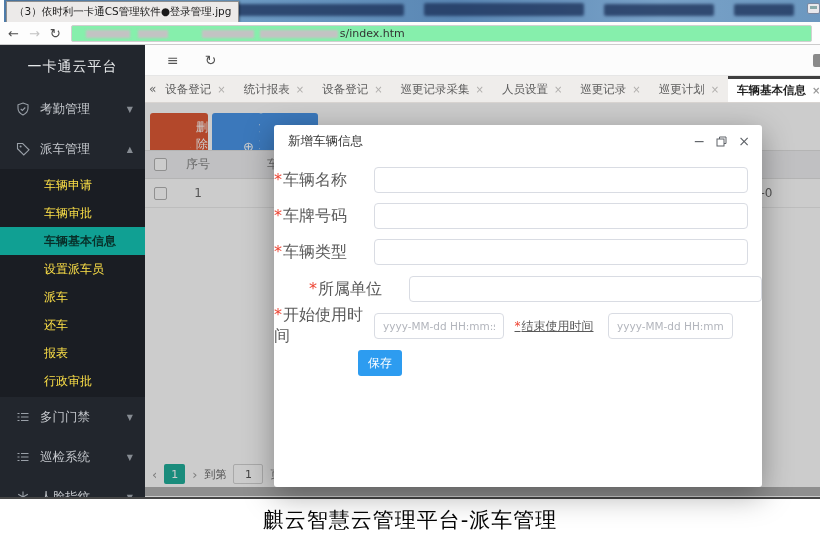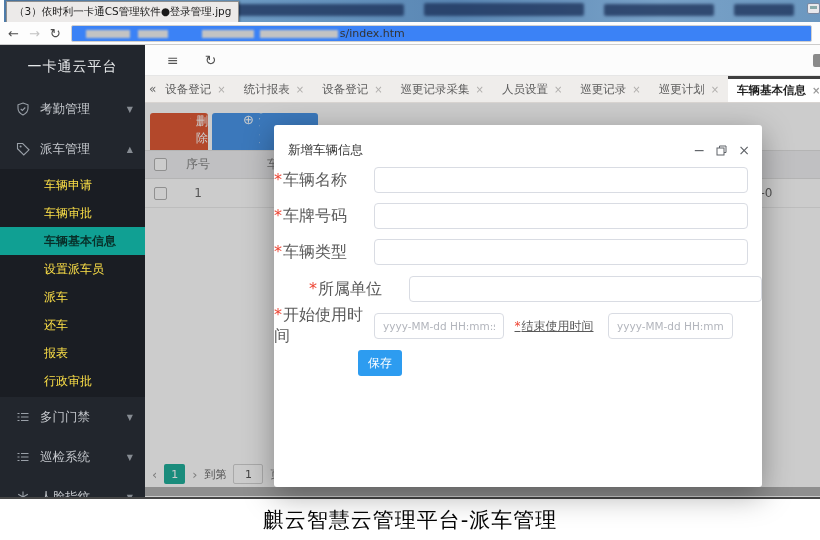--- a/index.html
+++ b/index.html
@@ -15,21 +15,21 @@
     border:1px solid #7a88a0; border-radius:2px;}
   .printer:after{content:""; position:absolute; left:2px; top:2px; right:2px; height:3px; background:#8aa;}
   .btab{ position:absolute; left:2px; top:1px; height:21px; background:#eceae9;
     border:1px solid #8f8f8f; border-bottom:none; font-size:10.5px; color:#1a1a1a;
     padding:3px 7px 0 7px; white-space:nowrap; box-shadow:1px 0 2px rgba(0,0,0,.3);}
   .bbar{ position:absolute; left:0; top:22px; width:820px; height:23px; background:#fdfdfd;
     border-bottom:1px solid #cccccc; display:flex; align-items:center; padding:0 8px; gap:10px;}
   .nav-glyph{ font-size:13px; color:#4d4d4d; line-height:1; cursor:default;}
   .nav-glyph.disabled{ color:#c2c2c2; }
   .addr{ position:relative; flex:1; height:17px; border:1px solid #d0d0d0; border-radius:2px;
-    background:#3b82f6; display:flex; align-items:center; padding-left:23px; font-size:11px; color:#333;}
+    background:#86efac; display:flex; align-items:center; padding-left:23px; font-size:11px; color:#333;}
   .addr .red{ position:absolute; top:4px; height:8px; background:#c3c3c3; filter:blur(1px);}
   .addr-url{ position:absolute; left:268px; top:1px; }
 
   
   .sidebar{ position:absolute; left:0; top:45px; width:145px; height:452px; background:#22262d; color:#c3c6cb;}
   .side-title{ height:44px; display:flex; align-items:center; justify-content:center;
     font-size:14px; color:#e6e8ea; letter-spacing:1px;}
   .grp{ height:40px; display:flex; align-items:center; padding:0 12px 0 16px; font-size:12.5px; cursor:pointer;}
   .grp .gi{ width:14px; height:14px; color:#9aa0a8; margin-right:10px; flex:0 0 14px;}
   .grp .caret{ margin-left:auto; font-size:8px; color:#868b92;}
@@ -46,21 +46,21 @@
     border-bottom:1px solid #d8d4d1; display:flex; align-items:stretch; padding-left:4px; overflow:hidden;}
   .tab-scroll{ display:flex; align-items:center; width:16px; justify-content:center; color:#666; font-size:12px; cursor:pointer;}
   .tab{ display:flex; align-items:center; gap:6px; padding:0 9px; font-size:11.5px; color:#5c5c5c;
     white-space:nowrap; cursor:pointer;}
   .tab .x{ font-size:10px; color:#b0aeac;}
   .tab.active{ background:#fff; border-top:3px solid #3f3f3f; color:#1d1d1d; font-weight:bold;}
   .tab.active .x{ color:#999;}
 
   .content{ position:absolute; left:145px; top:103px; width:675px; height:394px; background:#fff; overflow:hidden;}
   .btn{ position:absolute; top:10px; height:40px; border:none; border-radius:3px; color:#fff;
-    font-size:12px; display:flex; align-items:flex-start; justify-content:center; gap:5px; cursor:pointer;
+    font-size:12px; display:flex; align-items:flex-end; justify-content:center; gap:5px; cursor:pointer;
     font-family:inherit;padding-left:40px;}
   .btn-del{ left:5px; width:58px; background:#e05a36;}
   .btn-add{ left:67px; width:50px; background:#4a97ea;}
   .btn-part{ left:115px; width:58px; background:#4a97ea;}
   .add-glyph{ font-size:13px; line-height:1;}
 
   .thead{ position:absolute; left:0; top:47px; width:675px; height:29px; background:#f0f1f3;
     border-top:1px solid #e2e2e2; border-bottom:1px solid #e2e2e2; display:flex; align-items:center;
     font-size:12px; color:#808080;}
   .trow{ position:absolute; left:0; top:76px; width:675px; height:29px; background:#fff;
@@ -79,21 +79,21 @@
     display:flex; align-items:center; justify-content:center; font-size:11px; cursor:pointer;}
   .pg-input{ width:30px; height:20px; border:1px solid #d4d4d4; border-radius:2px; text-align:center;
     font-size:11px; color:#555; background:#fff; font-family:inherit;}
   .hscroll{ position:absolute; left:0; top:384px; width:675px; height:9px; background:#b3b3b3;}
 
   .mask{ position:absolute; left:145px; top:103px; width:675px; height:394px; background:rgba(0,0,0,.2); z-index:5;}
 
   
   .modal{ position:absolute; left:274px; top:125px; width:488px; height:362px; background:#fff;
     border-radius:3px; box-shadow:0 8px 30px rgba(0,0,0,.35); z-index:10;}
-  .m-head{ position:absolute; left:0; top:9px; right:0; height:32px; display:flex; align-items:center;
+  .m-head{ position:absolute; left:0; top:0; right:0; height:32px; display:flex; align-items:center;
     padding:0 12px 0 14px; font-size:12.5px; color:#333;}
   .m-ctrls{ margin-left:auto; display:flex; align-items:center; gap:11px; color:#5f6368;}
   .m-ctrl{ cursor:pointer; line-height:1; font-size:14px; display:flex; align-items:center;}
   .m-row{ position:absolute; left:0; right:0; height:26px; display:flex; align-items:center;}
   .m-label{ width:96px; font-size:16px; color:#5a5a5a; flex:0 0 96px;}
   .req{ color:#e43; margin-right:1px;}
   .m-input{ margin-left:4px; width:374px; height:26px; border:1px solid #d9dce3; border-radius:4px;
     padding:0 8px; font-size:12px; color:#333; background:#fff; font-family:inherit;}
   .m-input.small{ width:130px;}
   .m-input.small2{ width:125px;}

